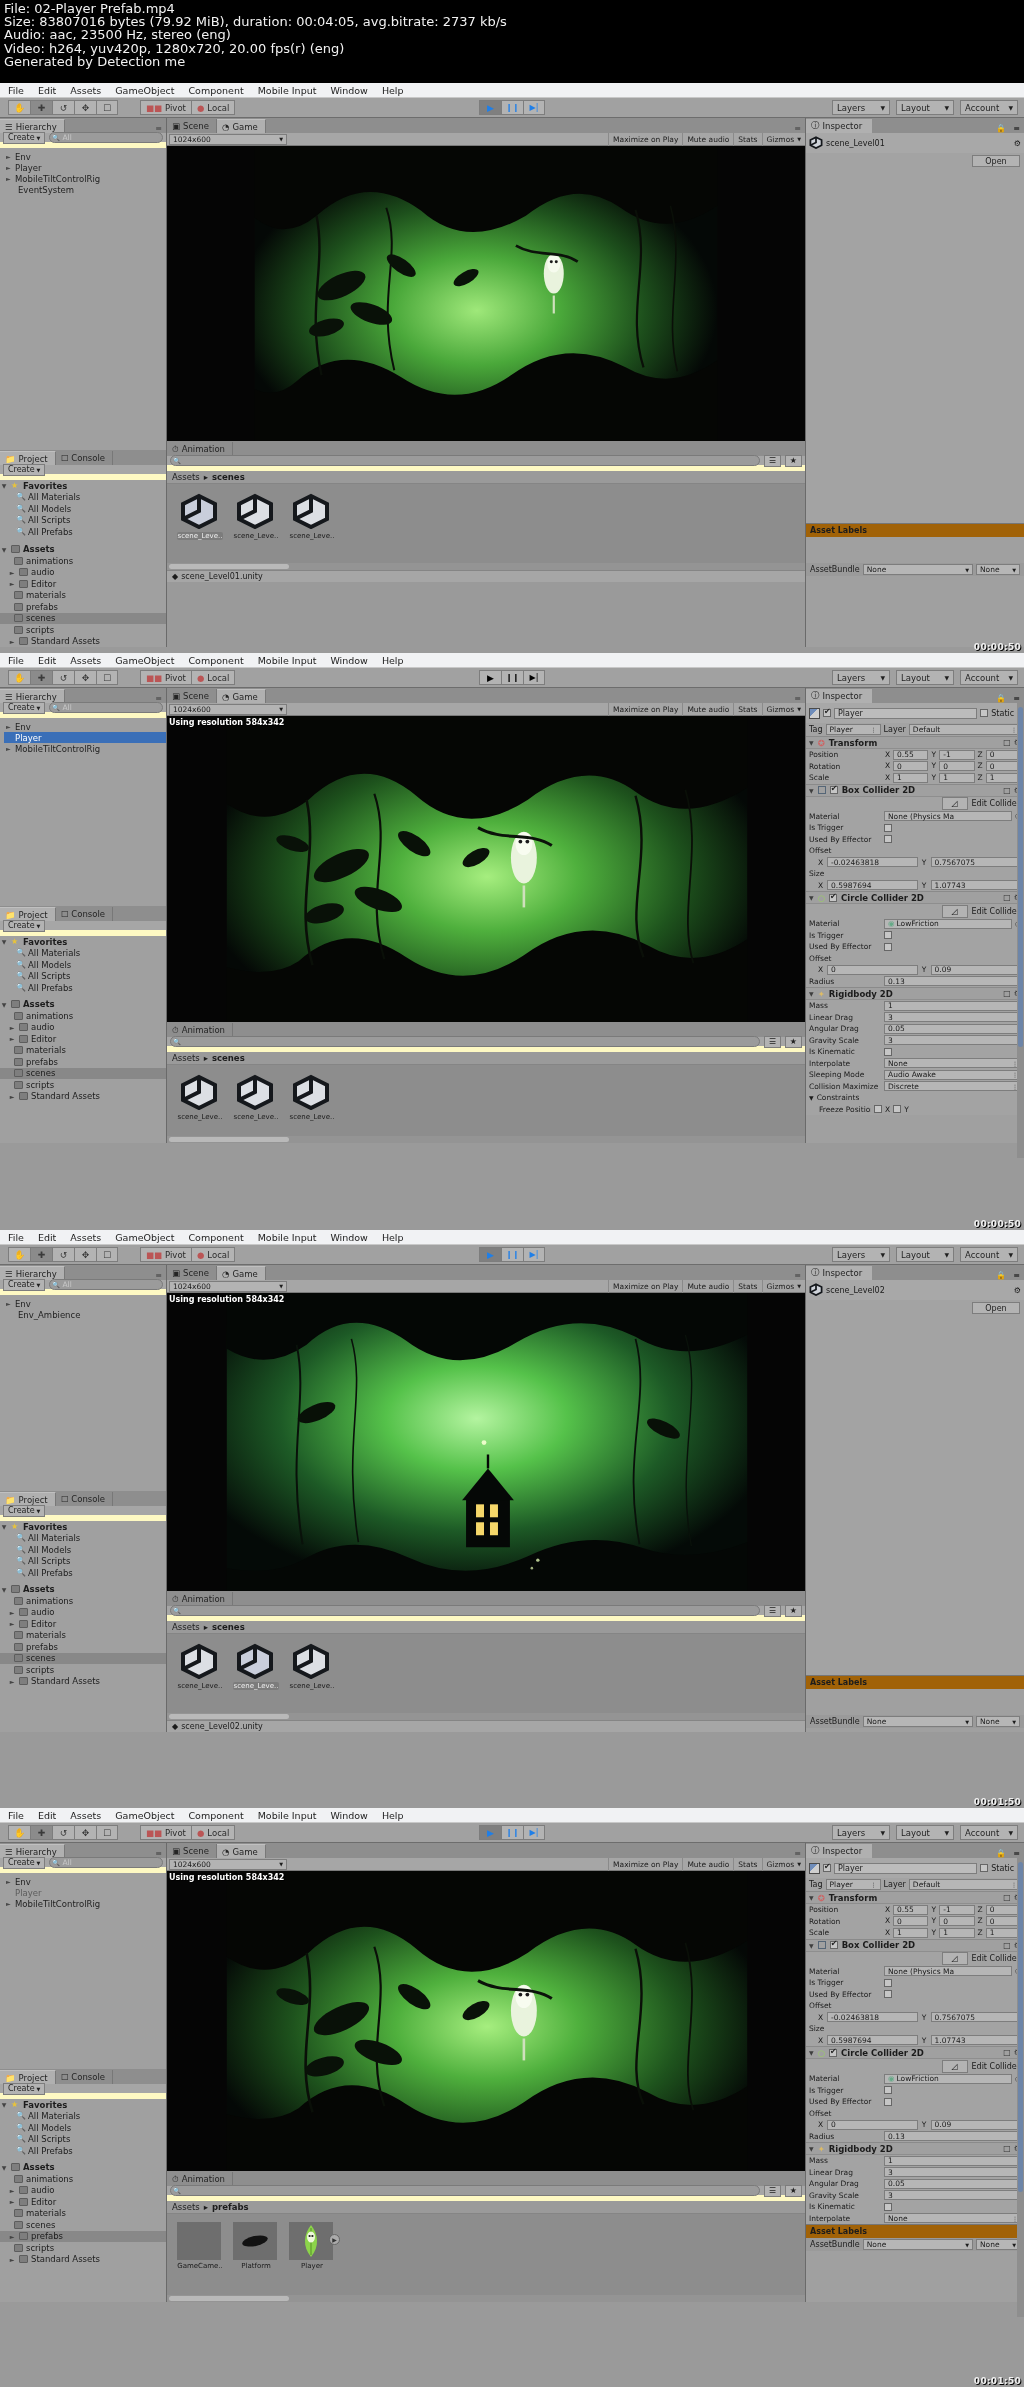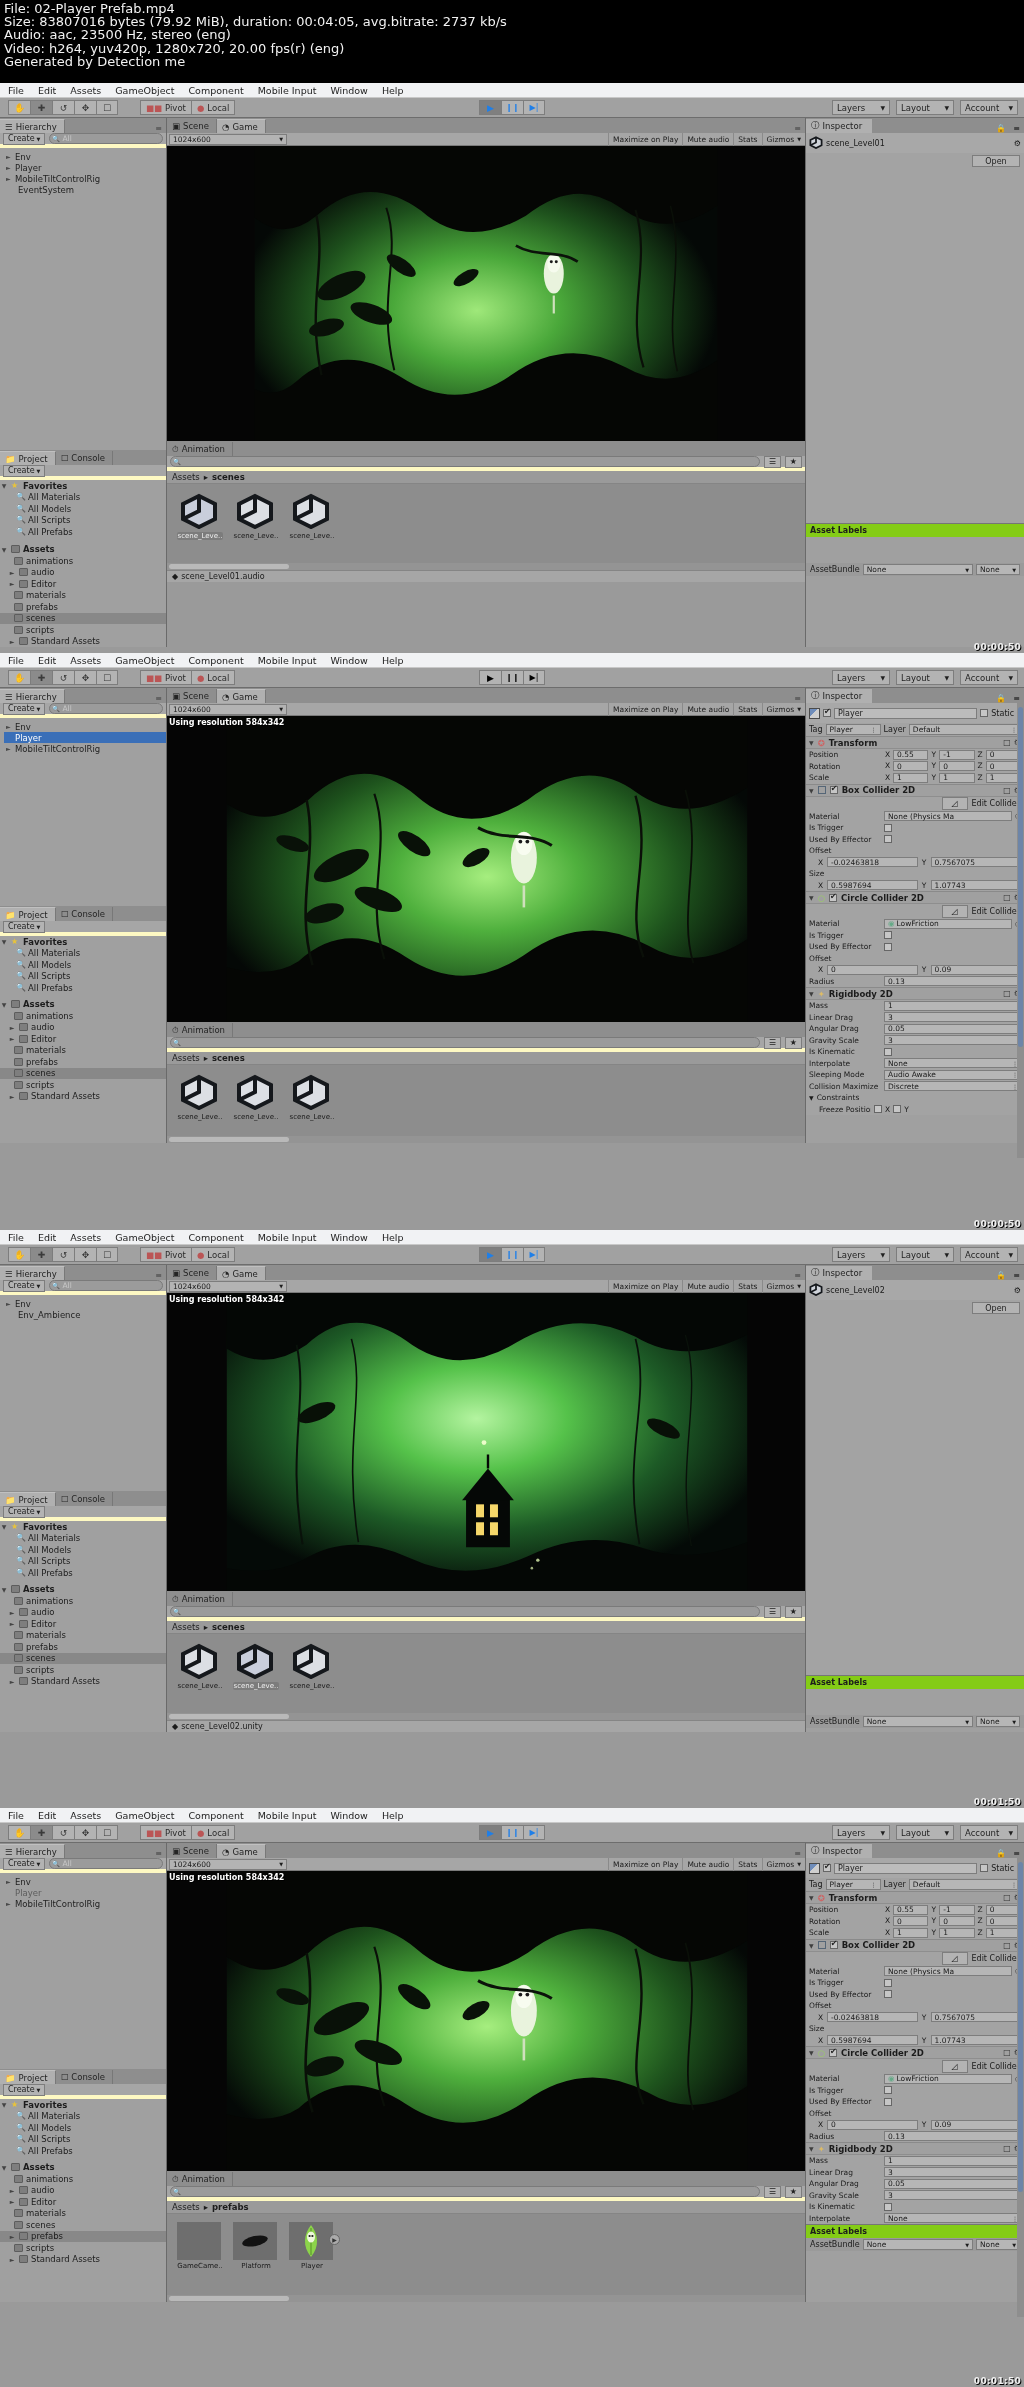--- a/index.html
+++ b/index.html
@@ -80,21 +80,21 @@
     height:14px; padding:0 7px 0 5px; font-size:8.5px; color:#242424;
     display:flex; align-items:center; gap:3px; background:#8e8e8e;
     border-right:1px solid #787878; white-space:nowrap;
   }
   .tab.active { background:#b0b0b0; border-top:1px solid #c0c0c0; }
   .tabstrip .spacer { flex:1; background:#8e8e8e; }
   .tabstrip .mini { font-size:8px; color:#3a3a3a; padding:0 4px; }
 
   .subbar {
     height:15px; background:#a6a6a6; display:flex; align-items:center;
-    padding:0 3px; gap:4px; border-bottom:4px solid #fef9c3;justify-content:space-between;
+    padding:0 3px; gap:4px; border-bottom:6px solid #fef9c3;justify-content:space-between;
   }
   .minibtn {
     height:12px; background:#b3b3b3; border:1px solid #7d7d7d;
     font-size:8px; color:#222; padding:0 4px; display:flex; align-items:center; gap:2px;
   }
   .searchbox {
     flex:1; height:11px; background:#9b9b9b; border:1px solid #7a7a7a;
     border-radius:6px; font-size:7.5px; color:#c9c9c9; padding-left:12px;
     display:flex; align-items:center; position:relative;
   }
@@ -214,21 +214,21 @@
   .axis { font-size:7.5px; width:7px; text-align:center; }
   .row3 { display:flex; gap:2px; flex:1; }
   .editcollider {
     height:14px; display:flex; align-items:center; justify-content:flex-end;
     gap:4px; padding:0 4px;
   }
   .ecbtn { width:26px; height:13px; background:#b3b3b3; border:1px solid #7d7d7d;
     display:flex; align-items:center; justify-content:center; font-size:8px; }
 
   .assetlabels {
-    background:#84cc16; border-top:1px solid #767676;
+    background:#a16207; border-top:1px solid #767676;
     font-size:8px; color:#1c1c1c;text-align:center;
   }
   .alhead { height:13px; display:flex; align-items:center; padding-left:4px; font-weight:bold; }
   .albody { height:26px; background:#a0a0a0; }
   .albundle { height:13px; display:flex; align-items:center; gap:3px; padding:0 4px; background:#9a9a9a; }
 
   .timestamp {
     position:absolute; right:3px; bottom:1px; color:#f0f0f0;
     font-size:9px; font-weight:bold; text-shadow:1px 1px 0 #000;
     letter-spacing:0.3px; z-index:20;
@@ -539,21 +539,21 @@
             </div>
             <div class="assetlabel">scene_Leve..</div>
           </div>
         </div>
         <div class="hscroll" style="position:absolute;bottom:0;left:0;right:0">
             <div class="th" style="left:2px;width:120px"></div>
           </div>
       </div>
       <div class="statusbar">
         <span>◆</span>
-        <span>scene_Level01.audio</span>
+        <span>scene_Level01.unity</span>
       </div>
     </div>
 
     <div class="col-right">
       <div class="inspbar">
         <div class="insptab">
             <span>ⓘ</span>
             <span>Inspector</span>
           </div>
         <div style="flex:1"></div>

